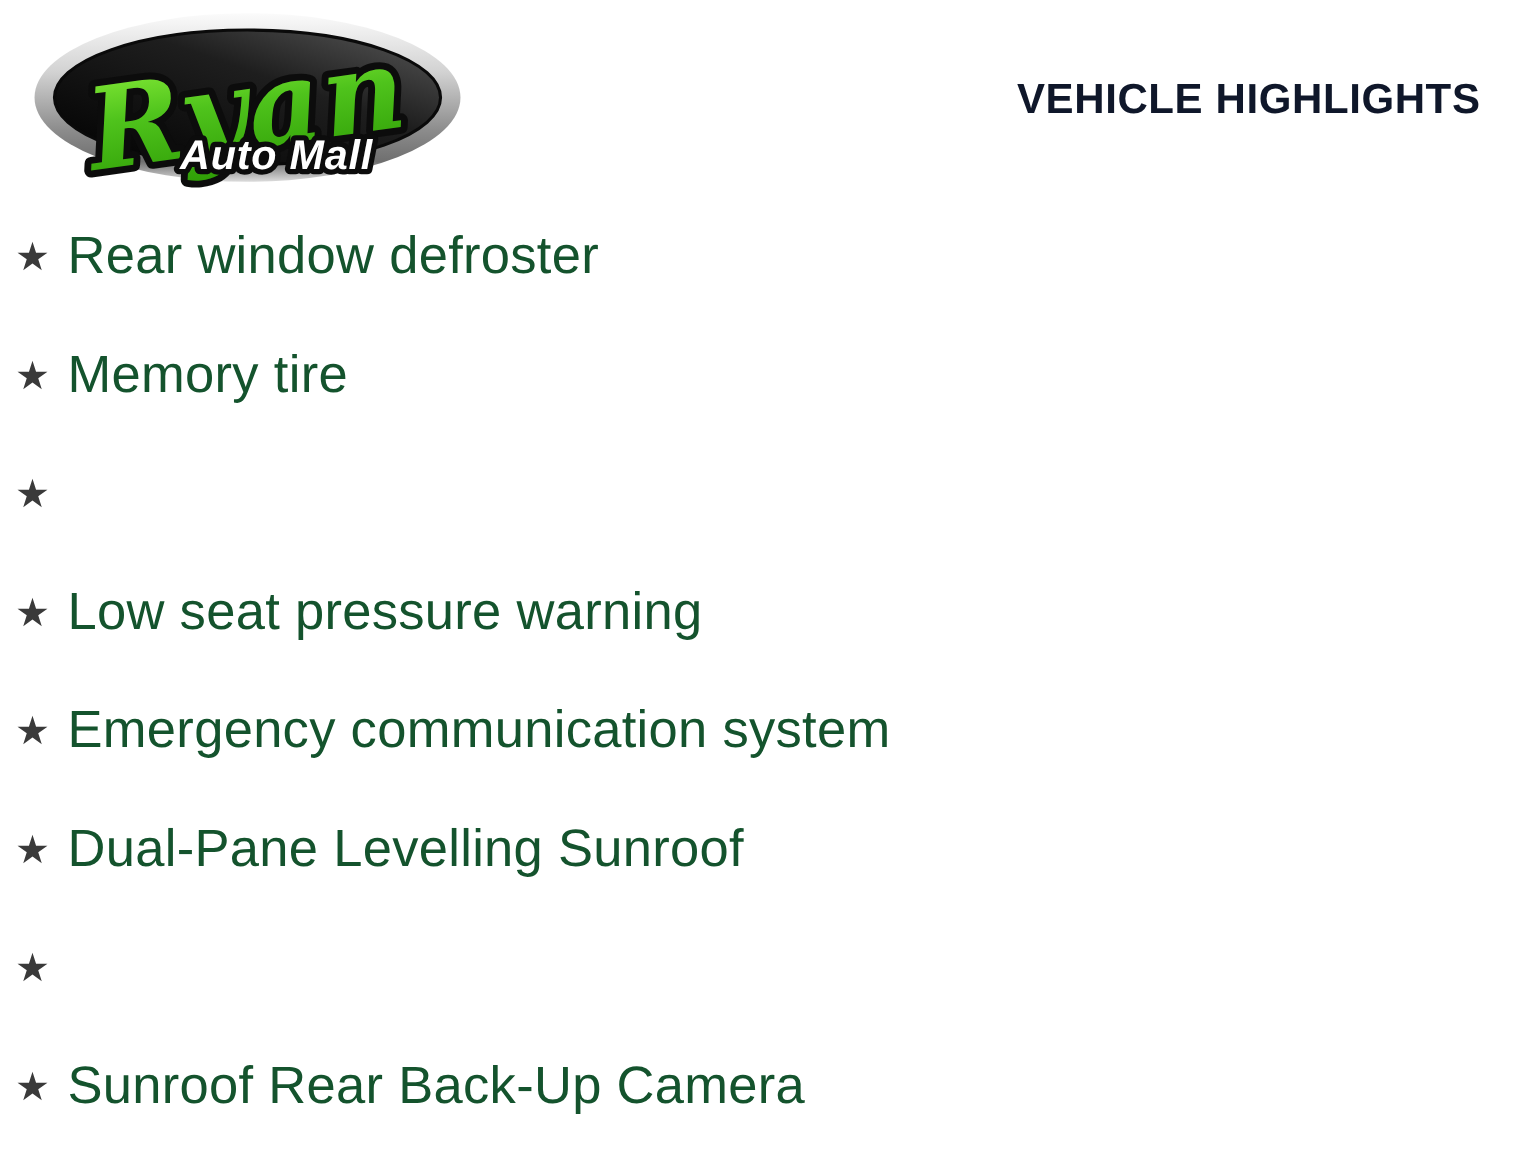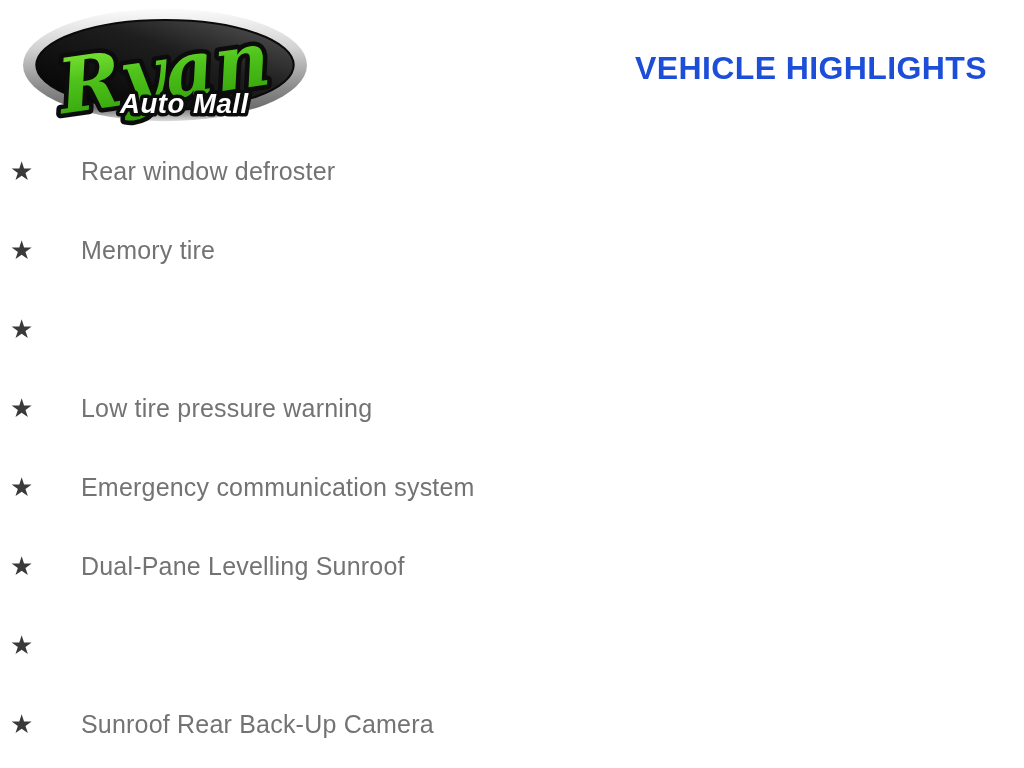--- a/index.html
+++ b/index.html
@@ -38,24 +38,24 @@
     letter-spacing: 0.5px;
     fill: #ffffff;
     stroke: #0c0c0c;
     stroke-width: 7;
     stroke-linejoin: round;
     paint-order: stroke fill;
   }
   .title {
     position: absolute;
     top: 50px; right: 37px;
-    font-size: 32px;
+    font-size: 28px;
     font-weight: bold;
     letter-spacing: 0.4px;
-    color: #1d4ed8;
+    color: #0f172a;
     white-space: nowrap;
   }
 
   
   .highlights {
     position: absolute;
     top: 153px; left: 10px; right: 20px;
     list-style: none;
   }
   .highlights li {
@@ -65,26 +65,25 @@
   }
   .highlights .star {
     width: 35px;
     flex: 0 0 35px;
     font-size: 26px;
     line-height: 36px;
     color: #3a3a3a;
     text-align: left;
   }
   .highlights .label {
-    font-size: 25px;
+    font-size: 35px;
     line-height: 36px;
-    color: #737373;
+    color: #14532d;
     letter-spacing: 0.2px;
     white-space: nowrap;
-    margin-left: 36px;
   }
 </style>
 </head>
 <body>
 
 <div class="page">
 
   <div class="logo">
     <svg viewBox="0 0 280 114" xmlns="http://www.w3.org/2000/svg">
       <defs>
@@ -122,21 +121,21 @@
     </li>
     <li>
       <span class="star">★</span>
       <span class="label">Memory tire</span>
     </li>
     <li>
       <span class="star">★</span>
     </li>
     <li>
       <span class="star">★</span>
-      <span class="label">Low tire pressure warning</span>
+      <span class="label">Low seat pressure warning</span>
     </li>
     <li>
       <span class="star">★</span>
       <span class="label">Emergency communication system</span>
     </li>
     <li>
       <span class="star">★</span>
       <span class="label">Dual-Pane Levelling Sunroof</span>
     </li>
     <li>

